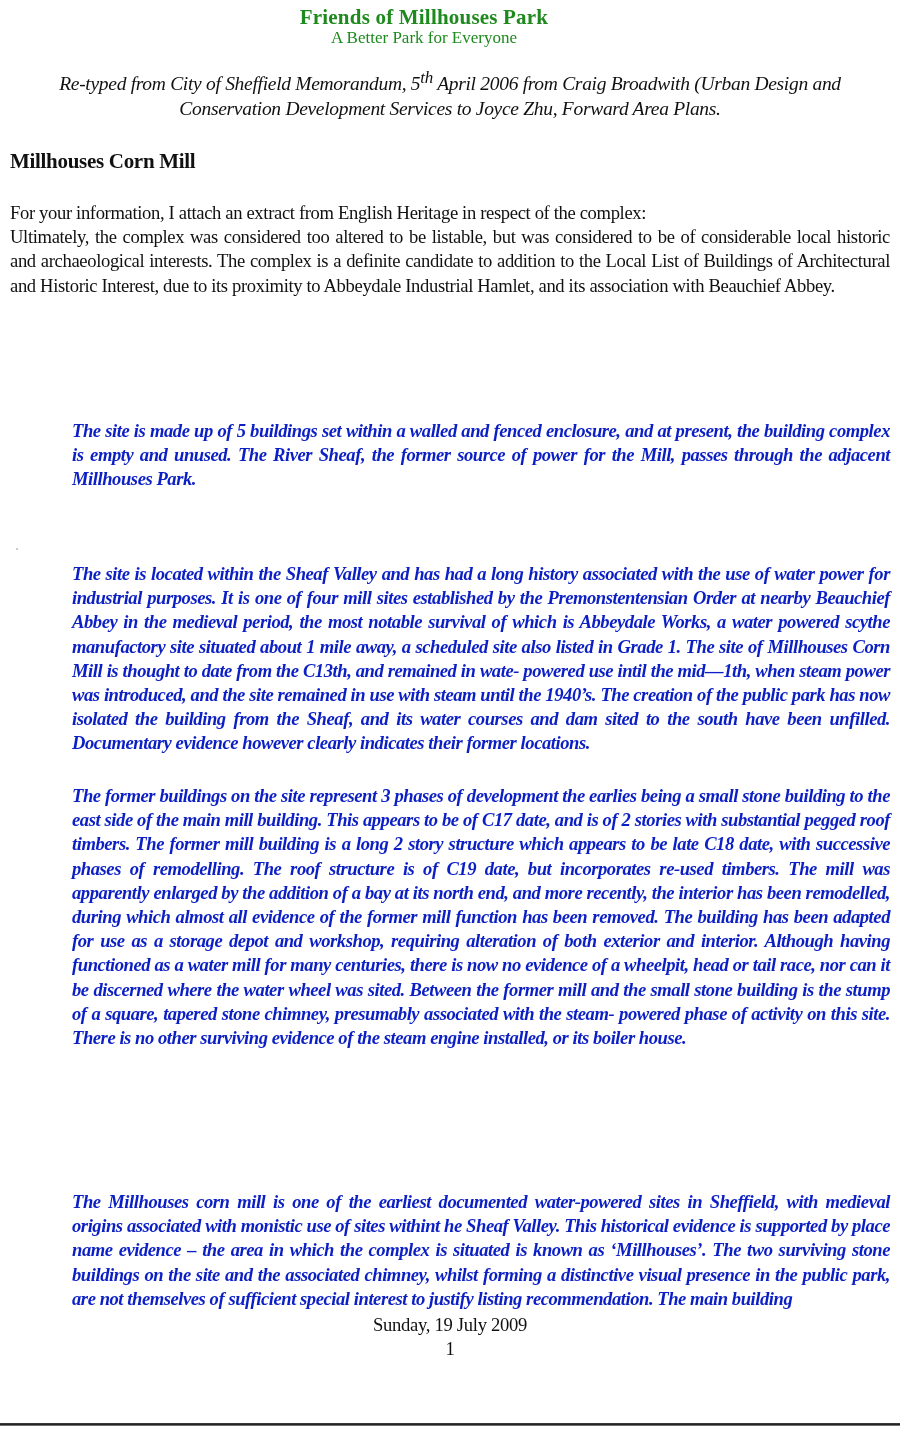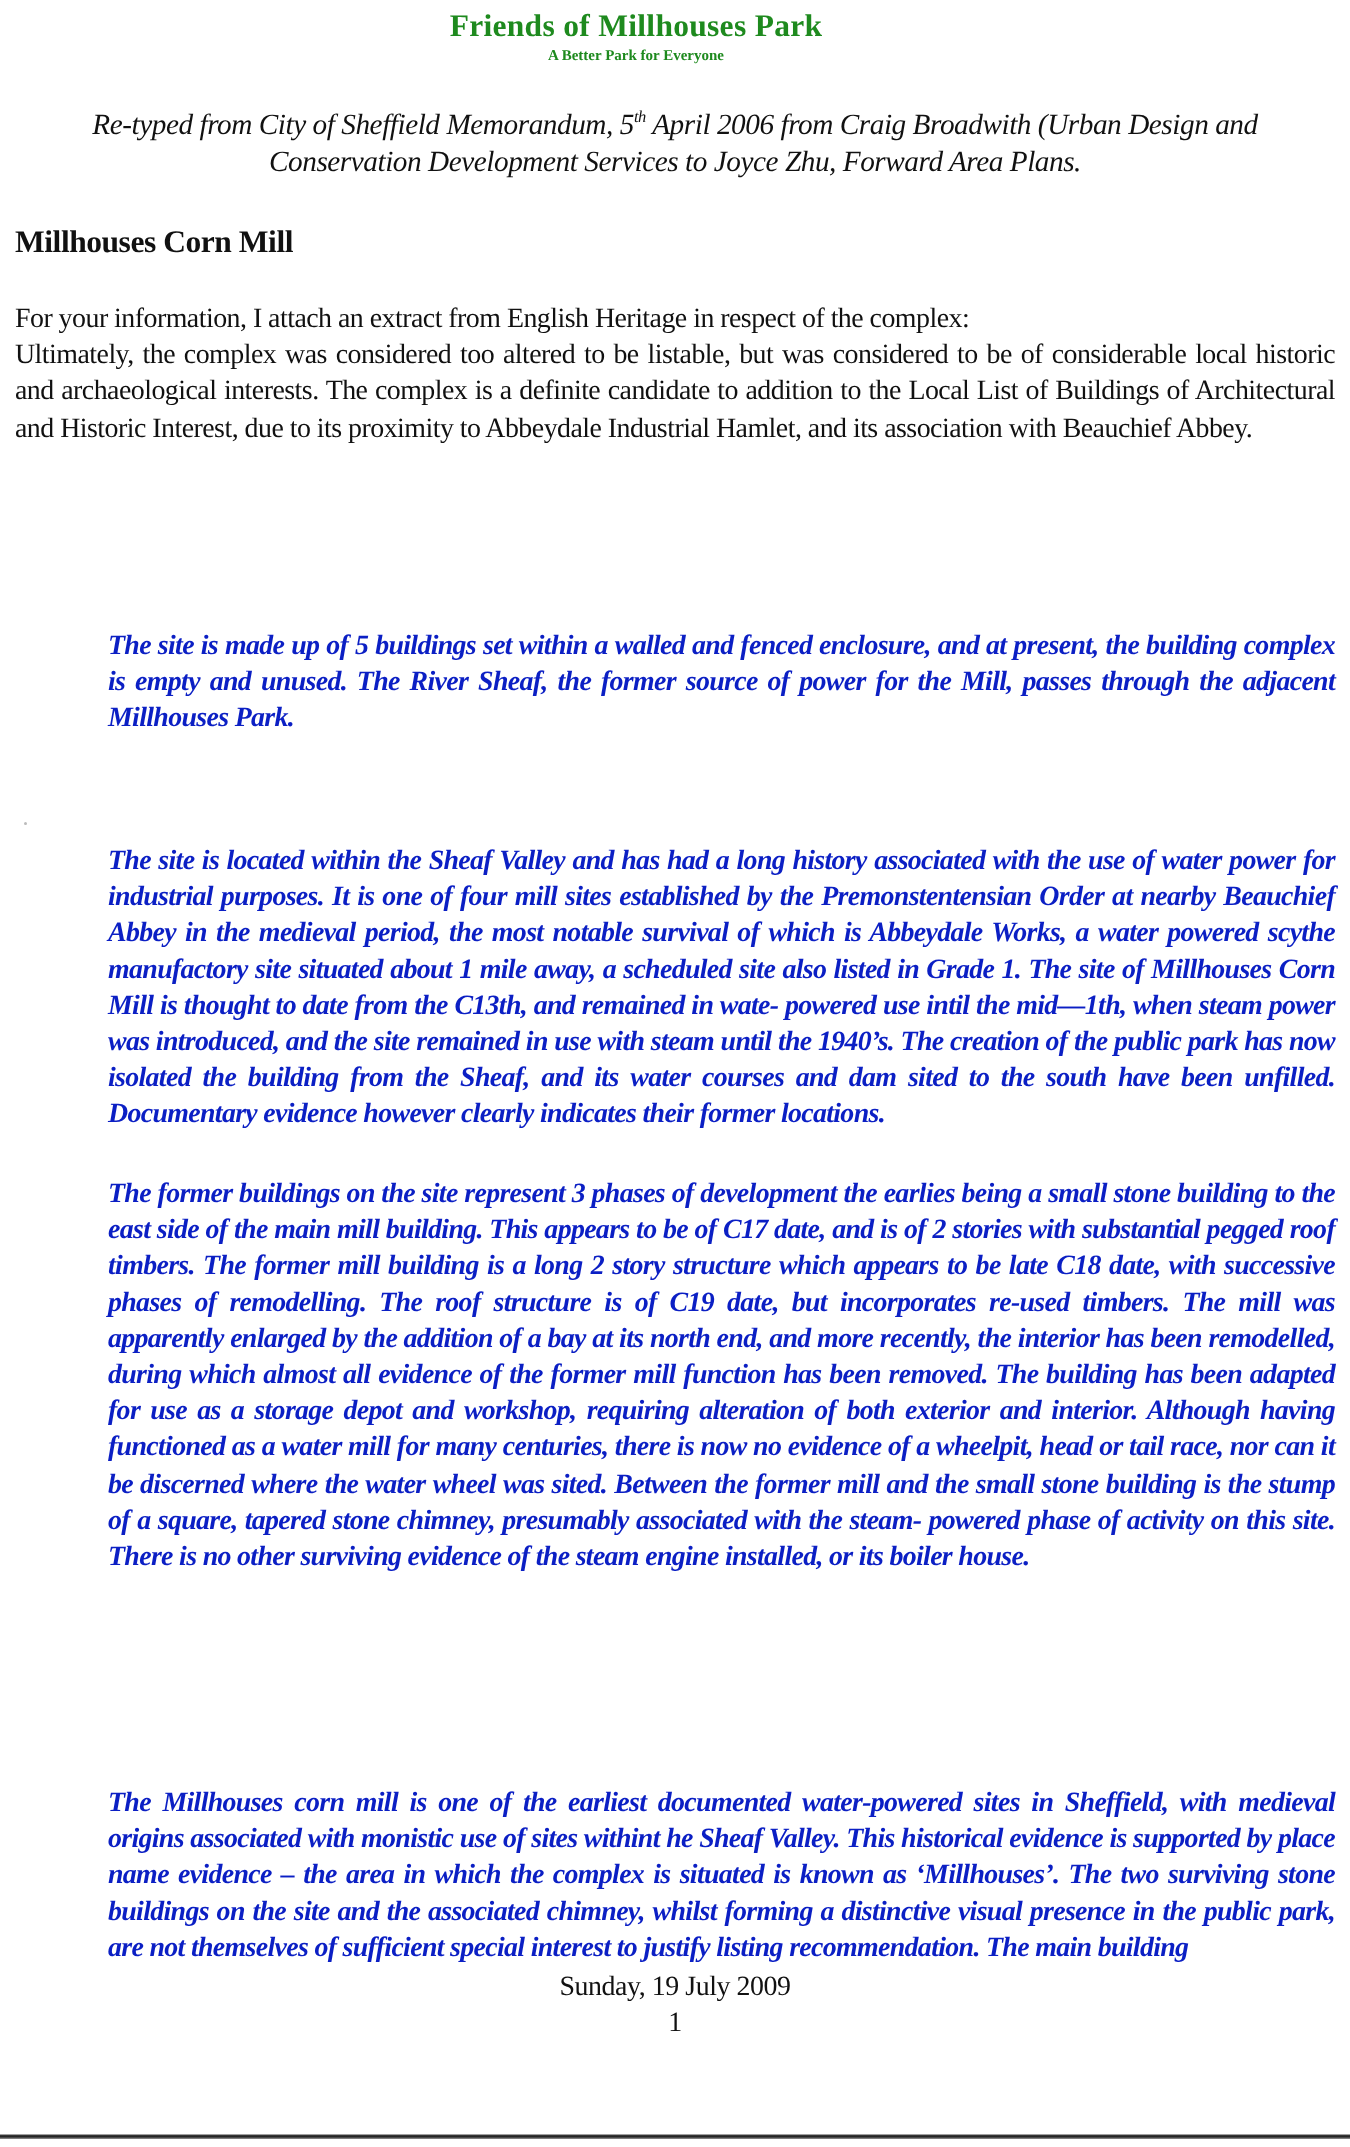--- a/index.html
+++ b/index.html
@@ -23,37 +23,37 @@
       text-align: center;
       color: #1e8a1e;
     }
     .header .org-title {
       font-size: 21px;
       font-weight: bold;
       letter-spacing: 0.2px;
       line-height: 26px;
     }
     .header .org-tagline {
-      font-size: 10px;
-      font-weight: bold;
+      font-size: 17px;
+      font-weight: normal;
       line-height: 16px;
     }
     .source-note {
       position: absolute;
       top: 71px;
       left: 10px;
       width: 880px;
       text-align: center;
       font-style: italic;
       font-size: 19.5px;
       line-height: 25px;
       letter-spacing: -0.3px;
     }
     .source-note sup {
-      font-size: 11px;
+      font-size: 17px;
       line-height: 0;
     }
     .section-title {
       position: absolute;
       top: 147px;
       left: 10px;
       font-weight: bold;
       font-size: 21px;
       line-height: 28px;
       letter-spacing: -0.3px;

